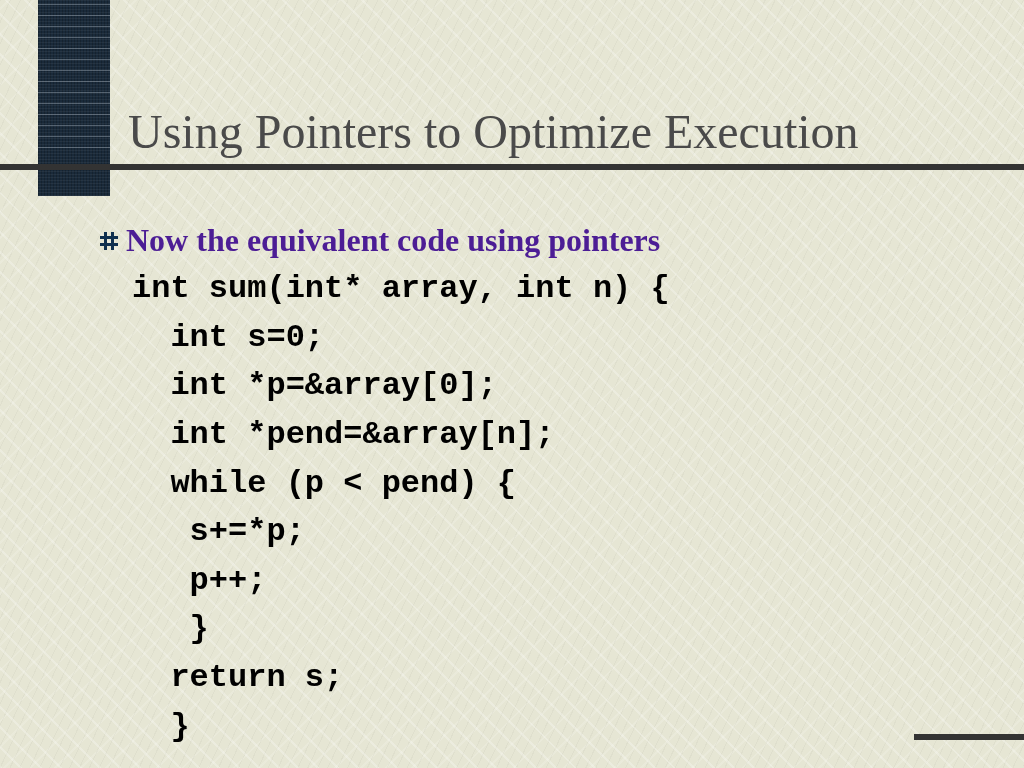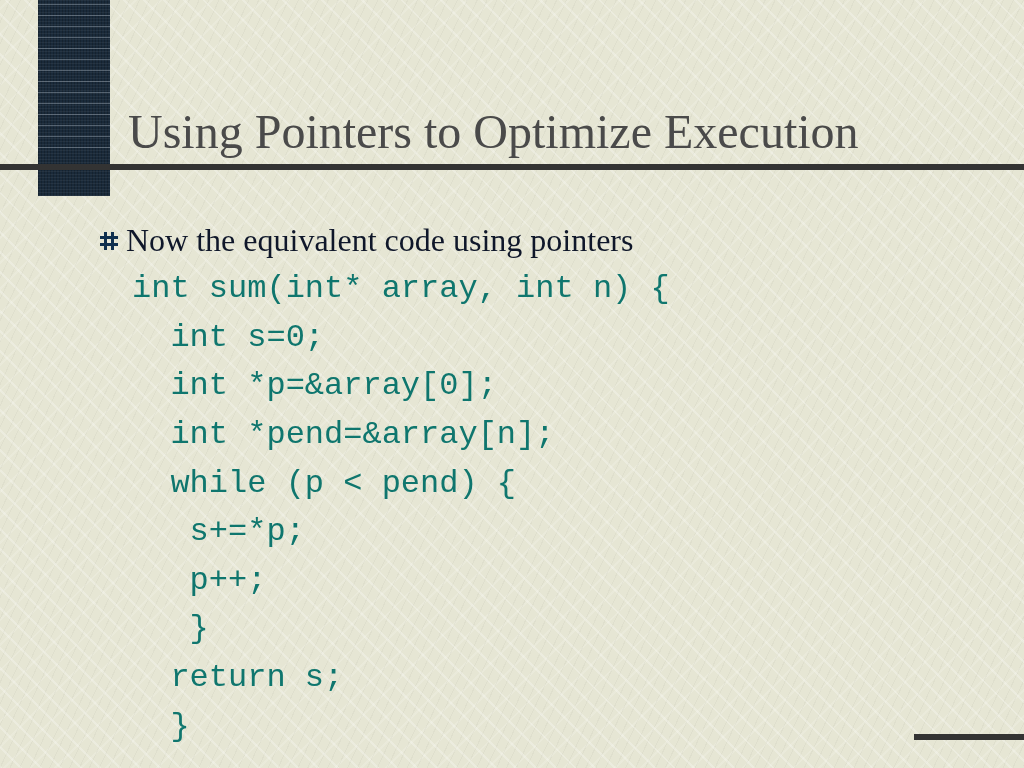--- a/index.html
+++ b/index.html
@@ -67,30 +67,30 @@
     align-items: flex-start;
     gap: 8px;
   }
   .bullet-icon {
     width: 18px; height: 18px;
     margin-top: 10px;
     flex-shrink: 0;
   }
   .bullet-text {
     font-size: 32px;
-    color: #0f172a;
-    font-weight: 400;
+    color: #4c1d95;
+    font-weight: 700;
   }
   .code-block {
     margin-left: 32px;
     margin-top: 6px;
     font-family: "Courier New", monospace;
     font-size: 32px;
-    font-weight: normal;
-    color: #0f766e;
+    font-weight: bold;
+    color: #000000;
     line-height: 1.52;
     white-space: pre;
   }
 </style>
 </head>
 <body>
 
 <div class="texture"></div>
 <div class="corner-block"></div>
 <div class="title-rule"></div>

